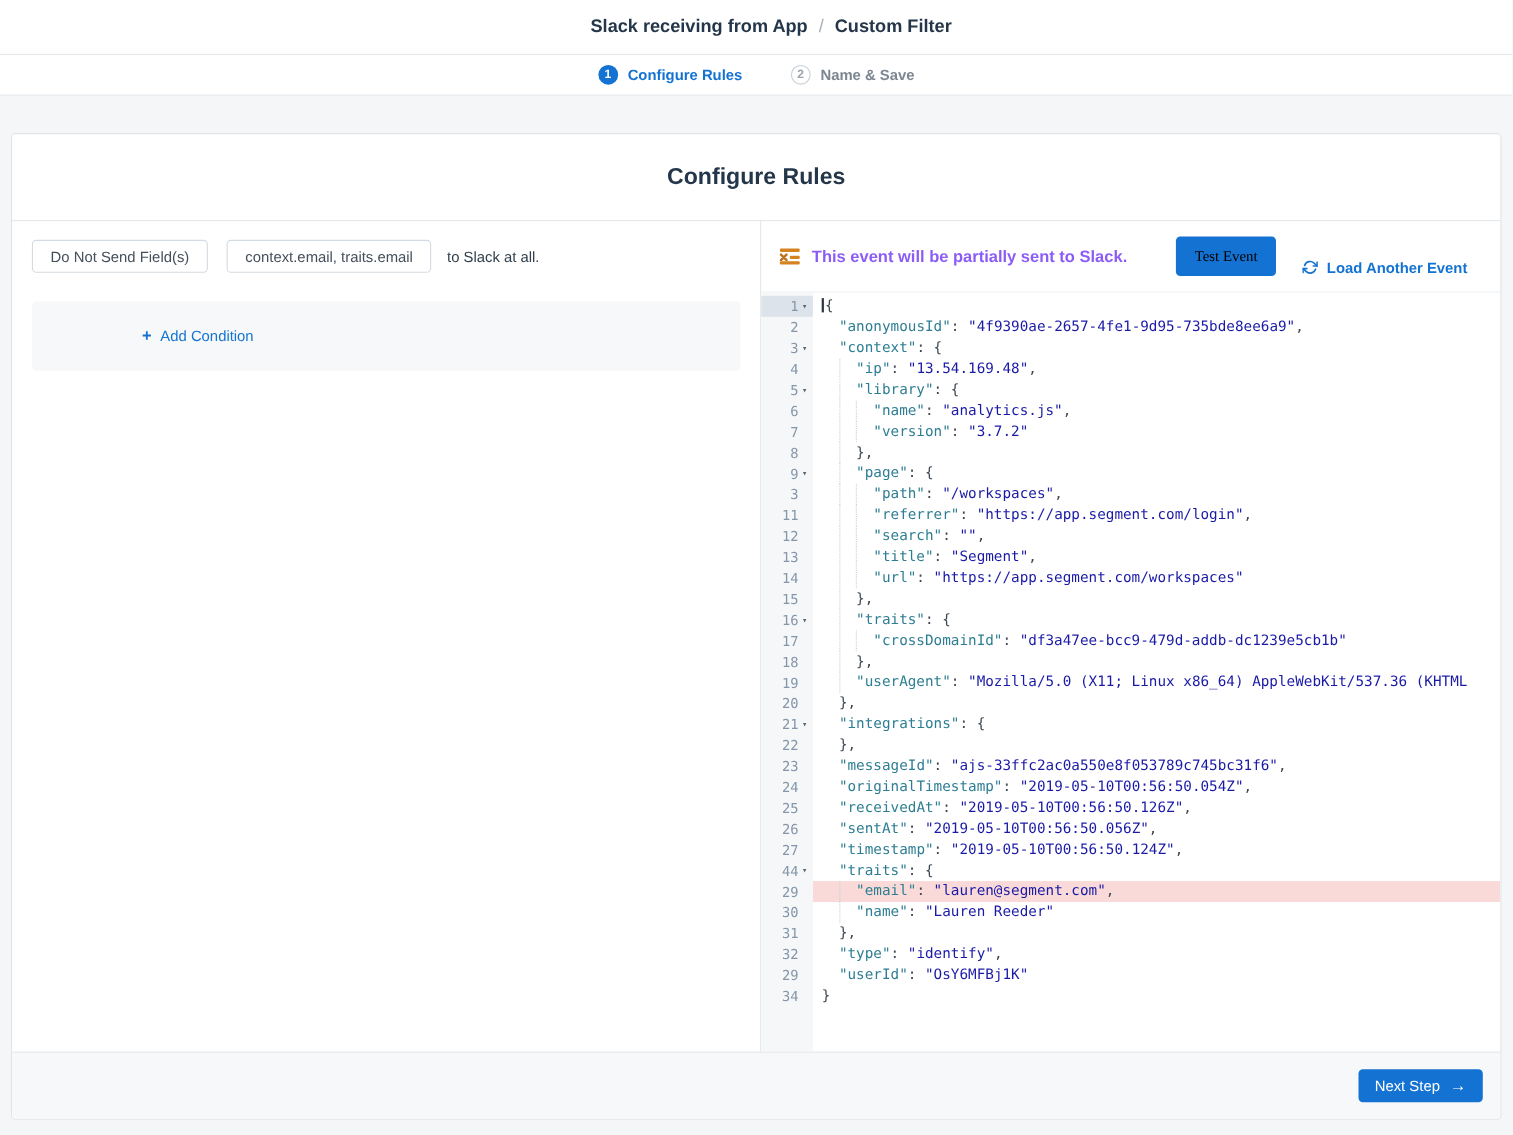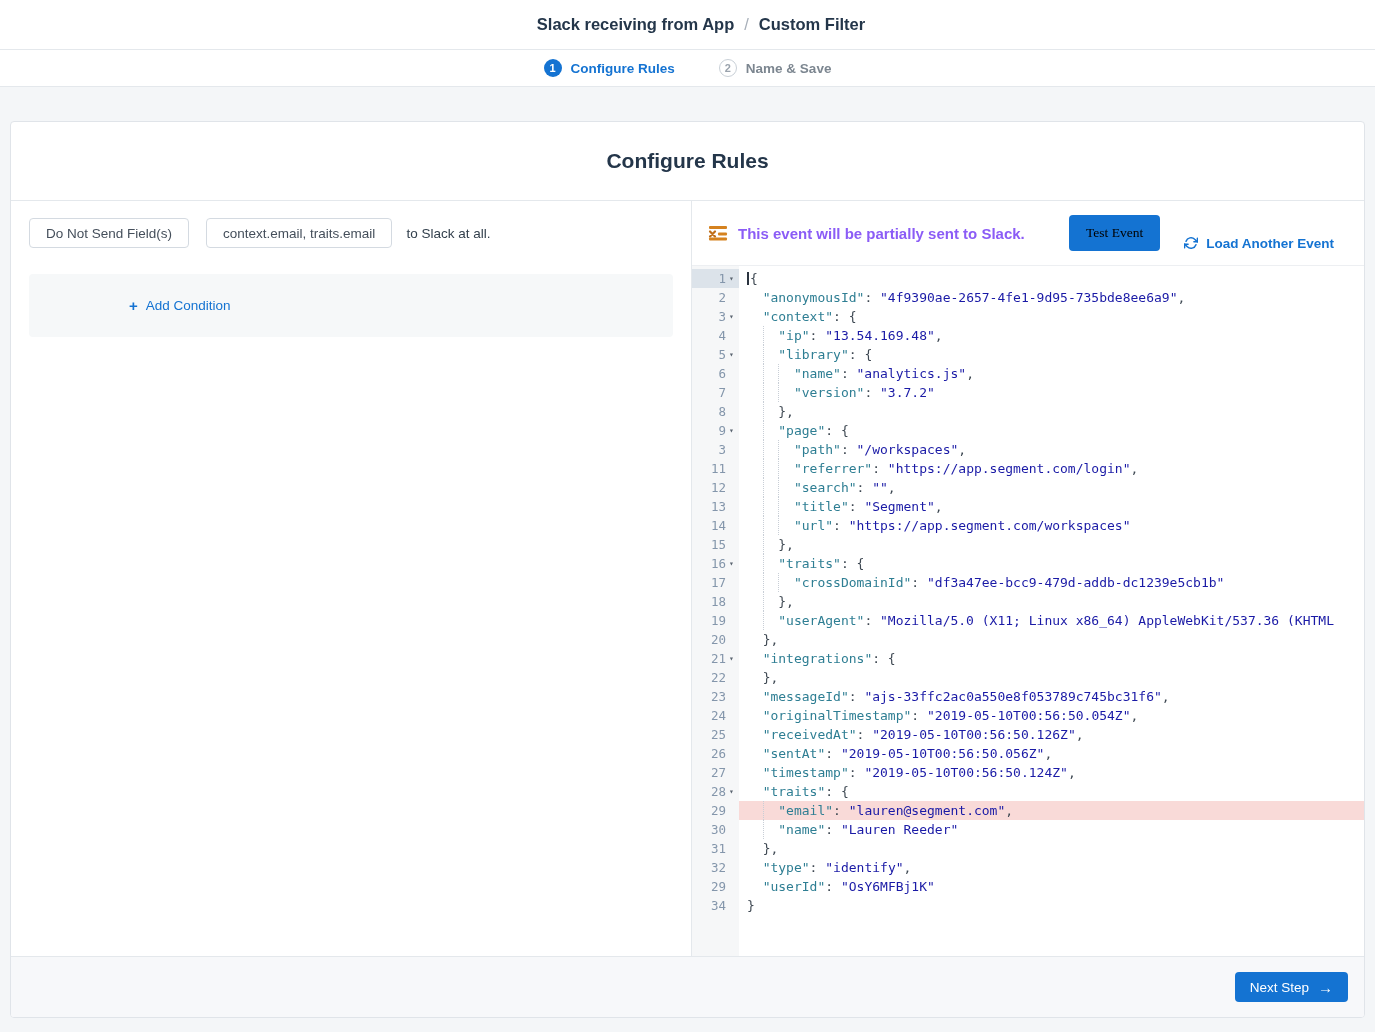--- a/index.html
+++ b/index.html
@@ -258,21 +258,21 @@
             </div>
             <div class="g-cell">
               <span class="g-num">26</span>
               <span class="g-arr"></span>
             </div>
             <div class="g-cell">
               <span class="g-num">27</span>
               <span class="g-arr"></span>
             </div>
             <div class="g-cell">
-              <span class="g-num">28</span>
+              <span class="g-num">44</span>
               <span class="g-arr">▾</span>
             </div>
             <div class="g-cell">
               <span class="g-num">29</span>
               <span class="g-arr"></span>
             </div>
             <div class="g-cell">
               <span class="g-num">30</span>
               <span class="g-arr"></span>
             </div>

